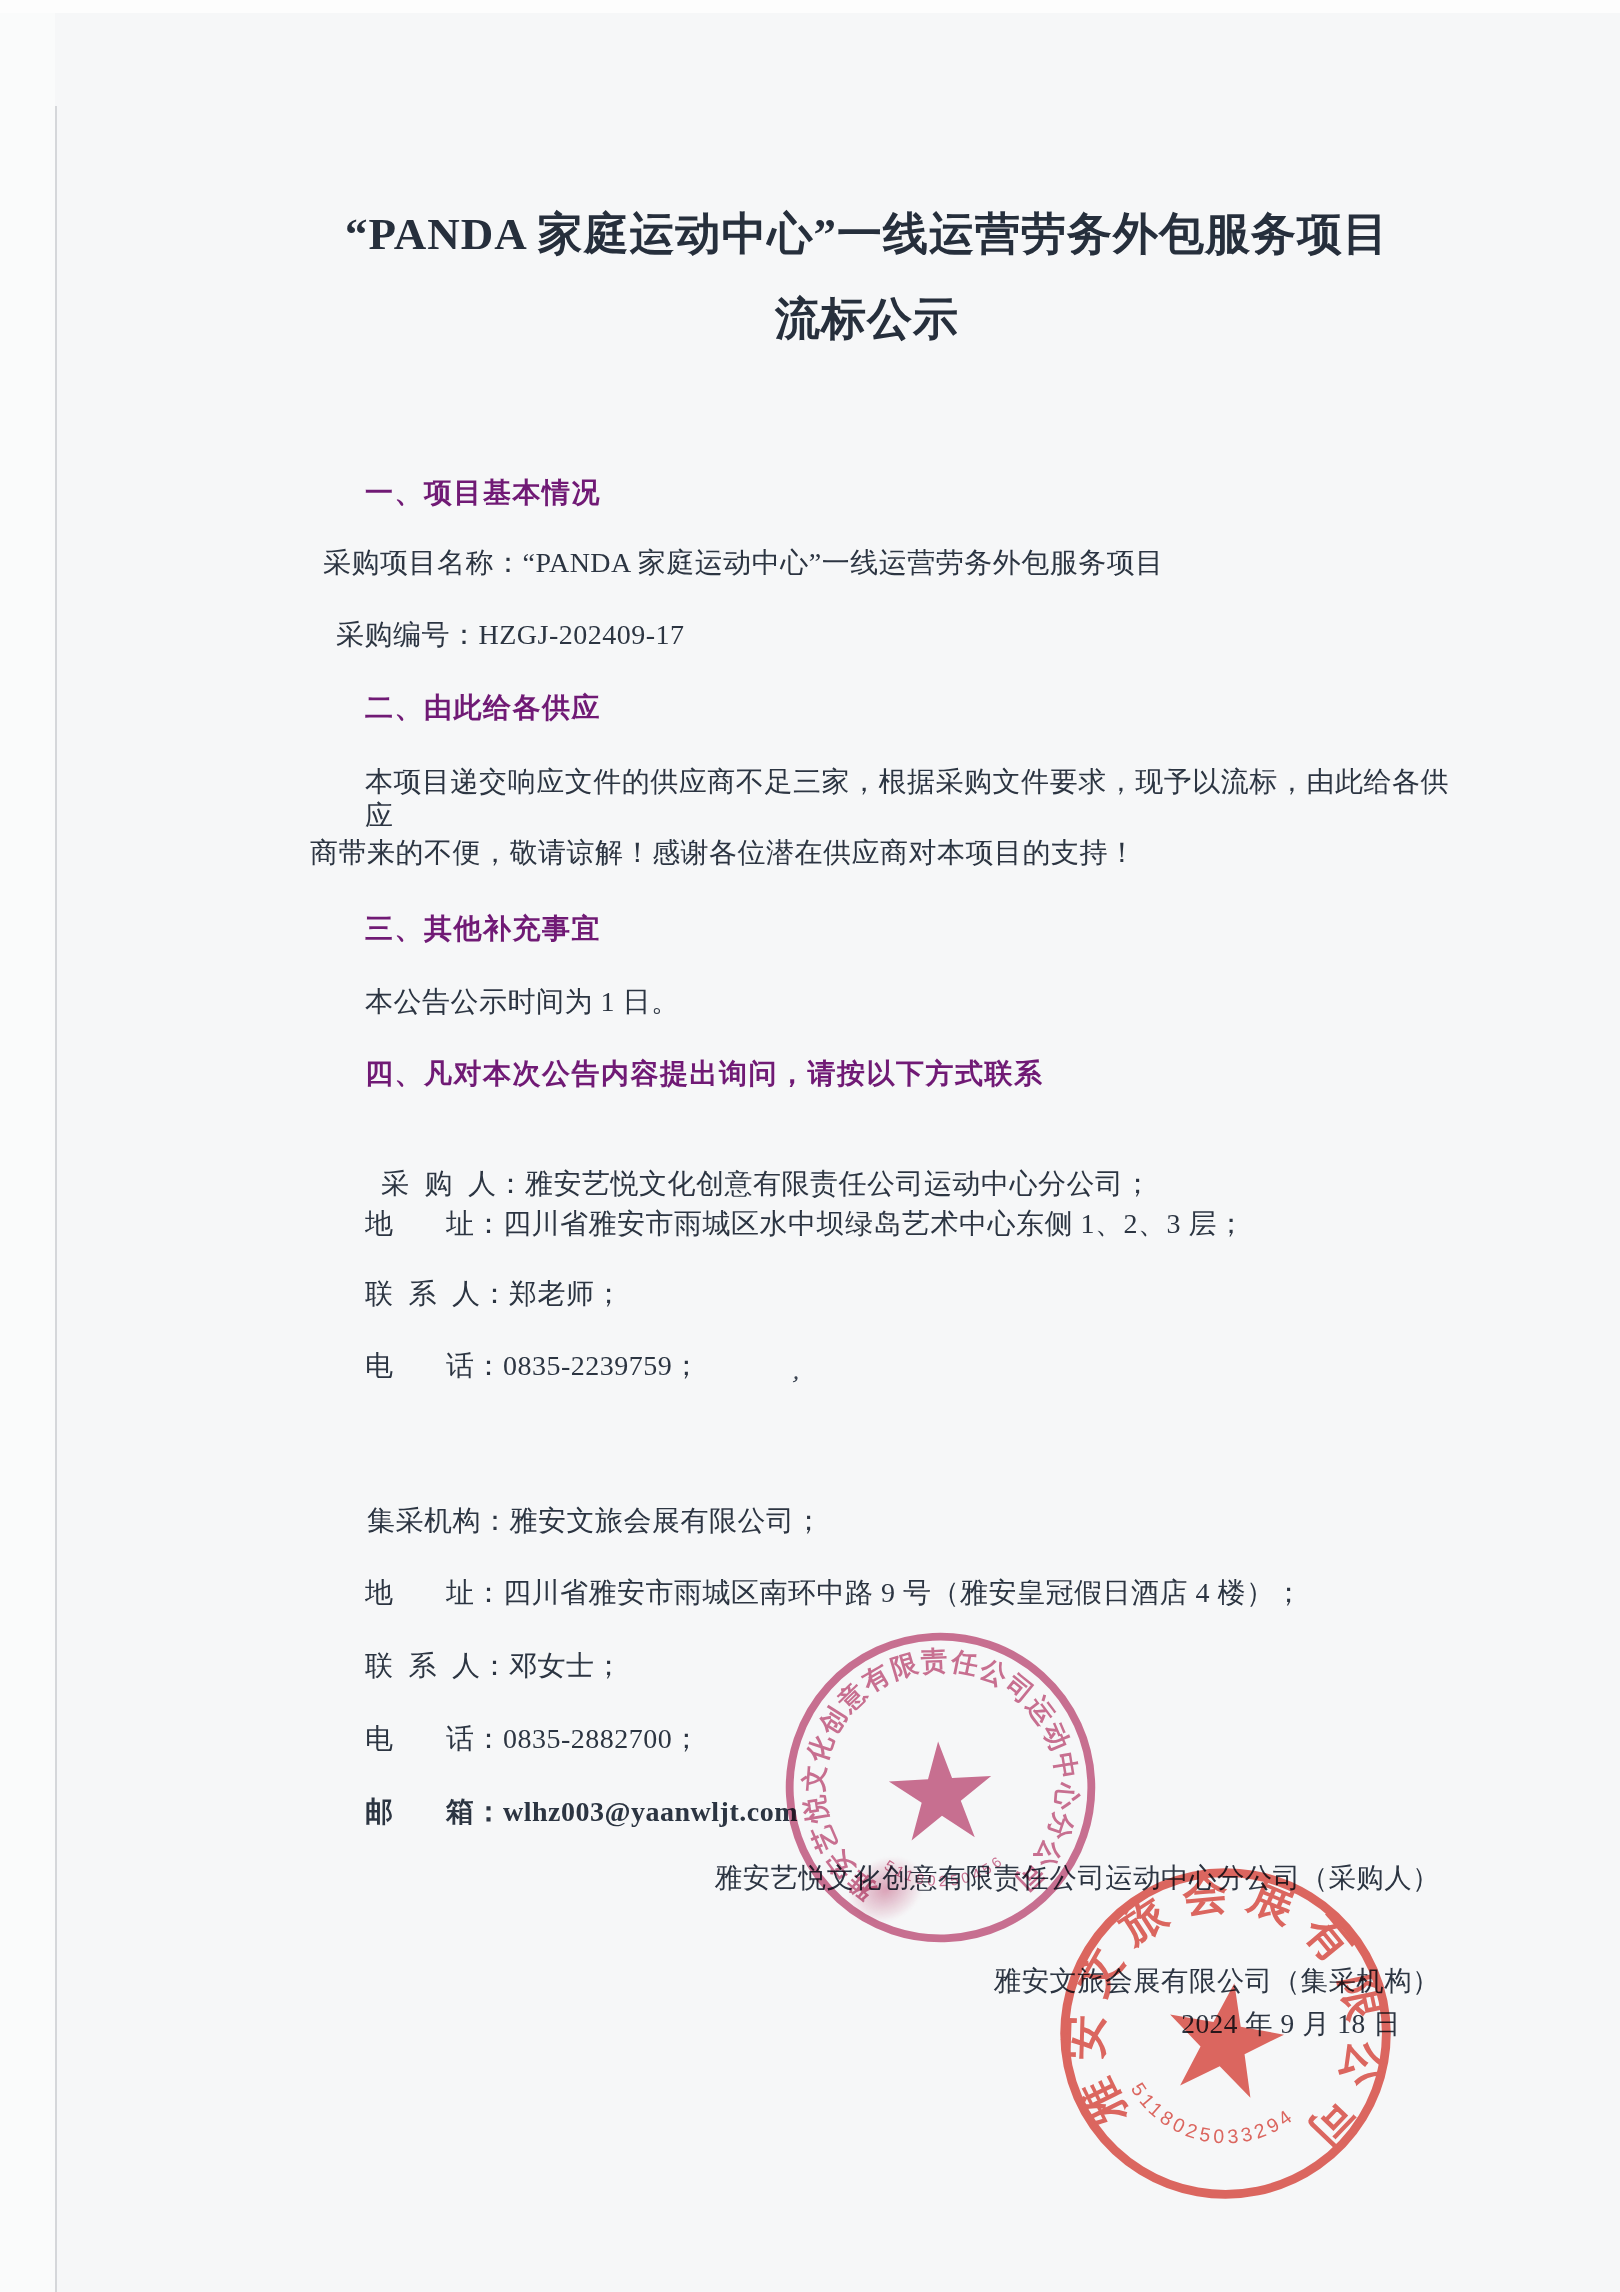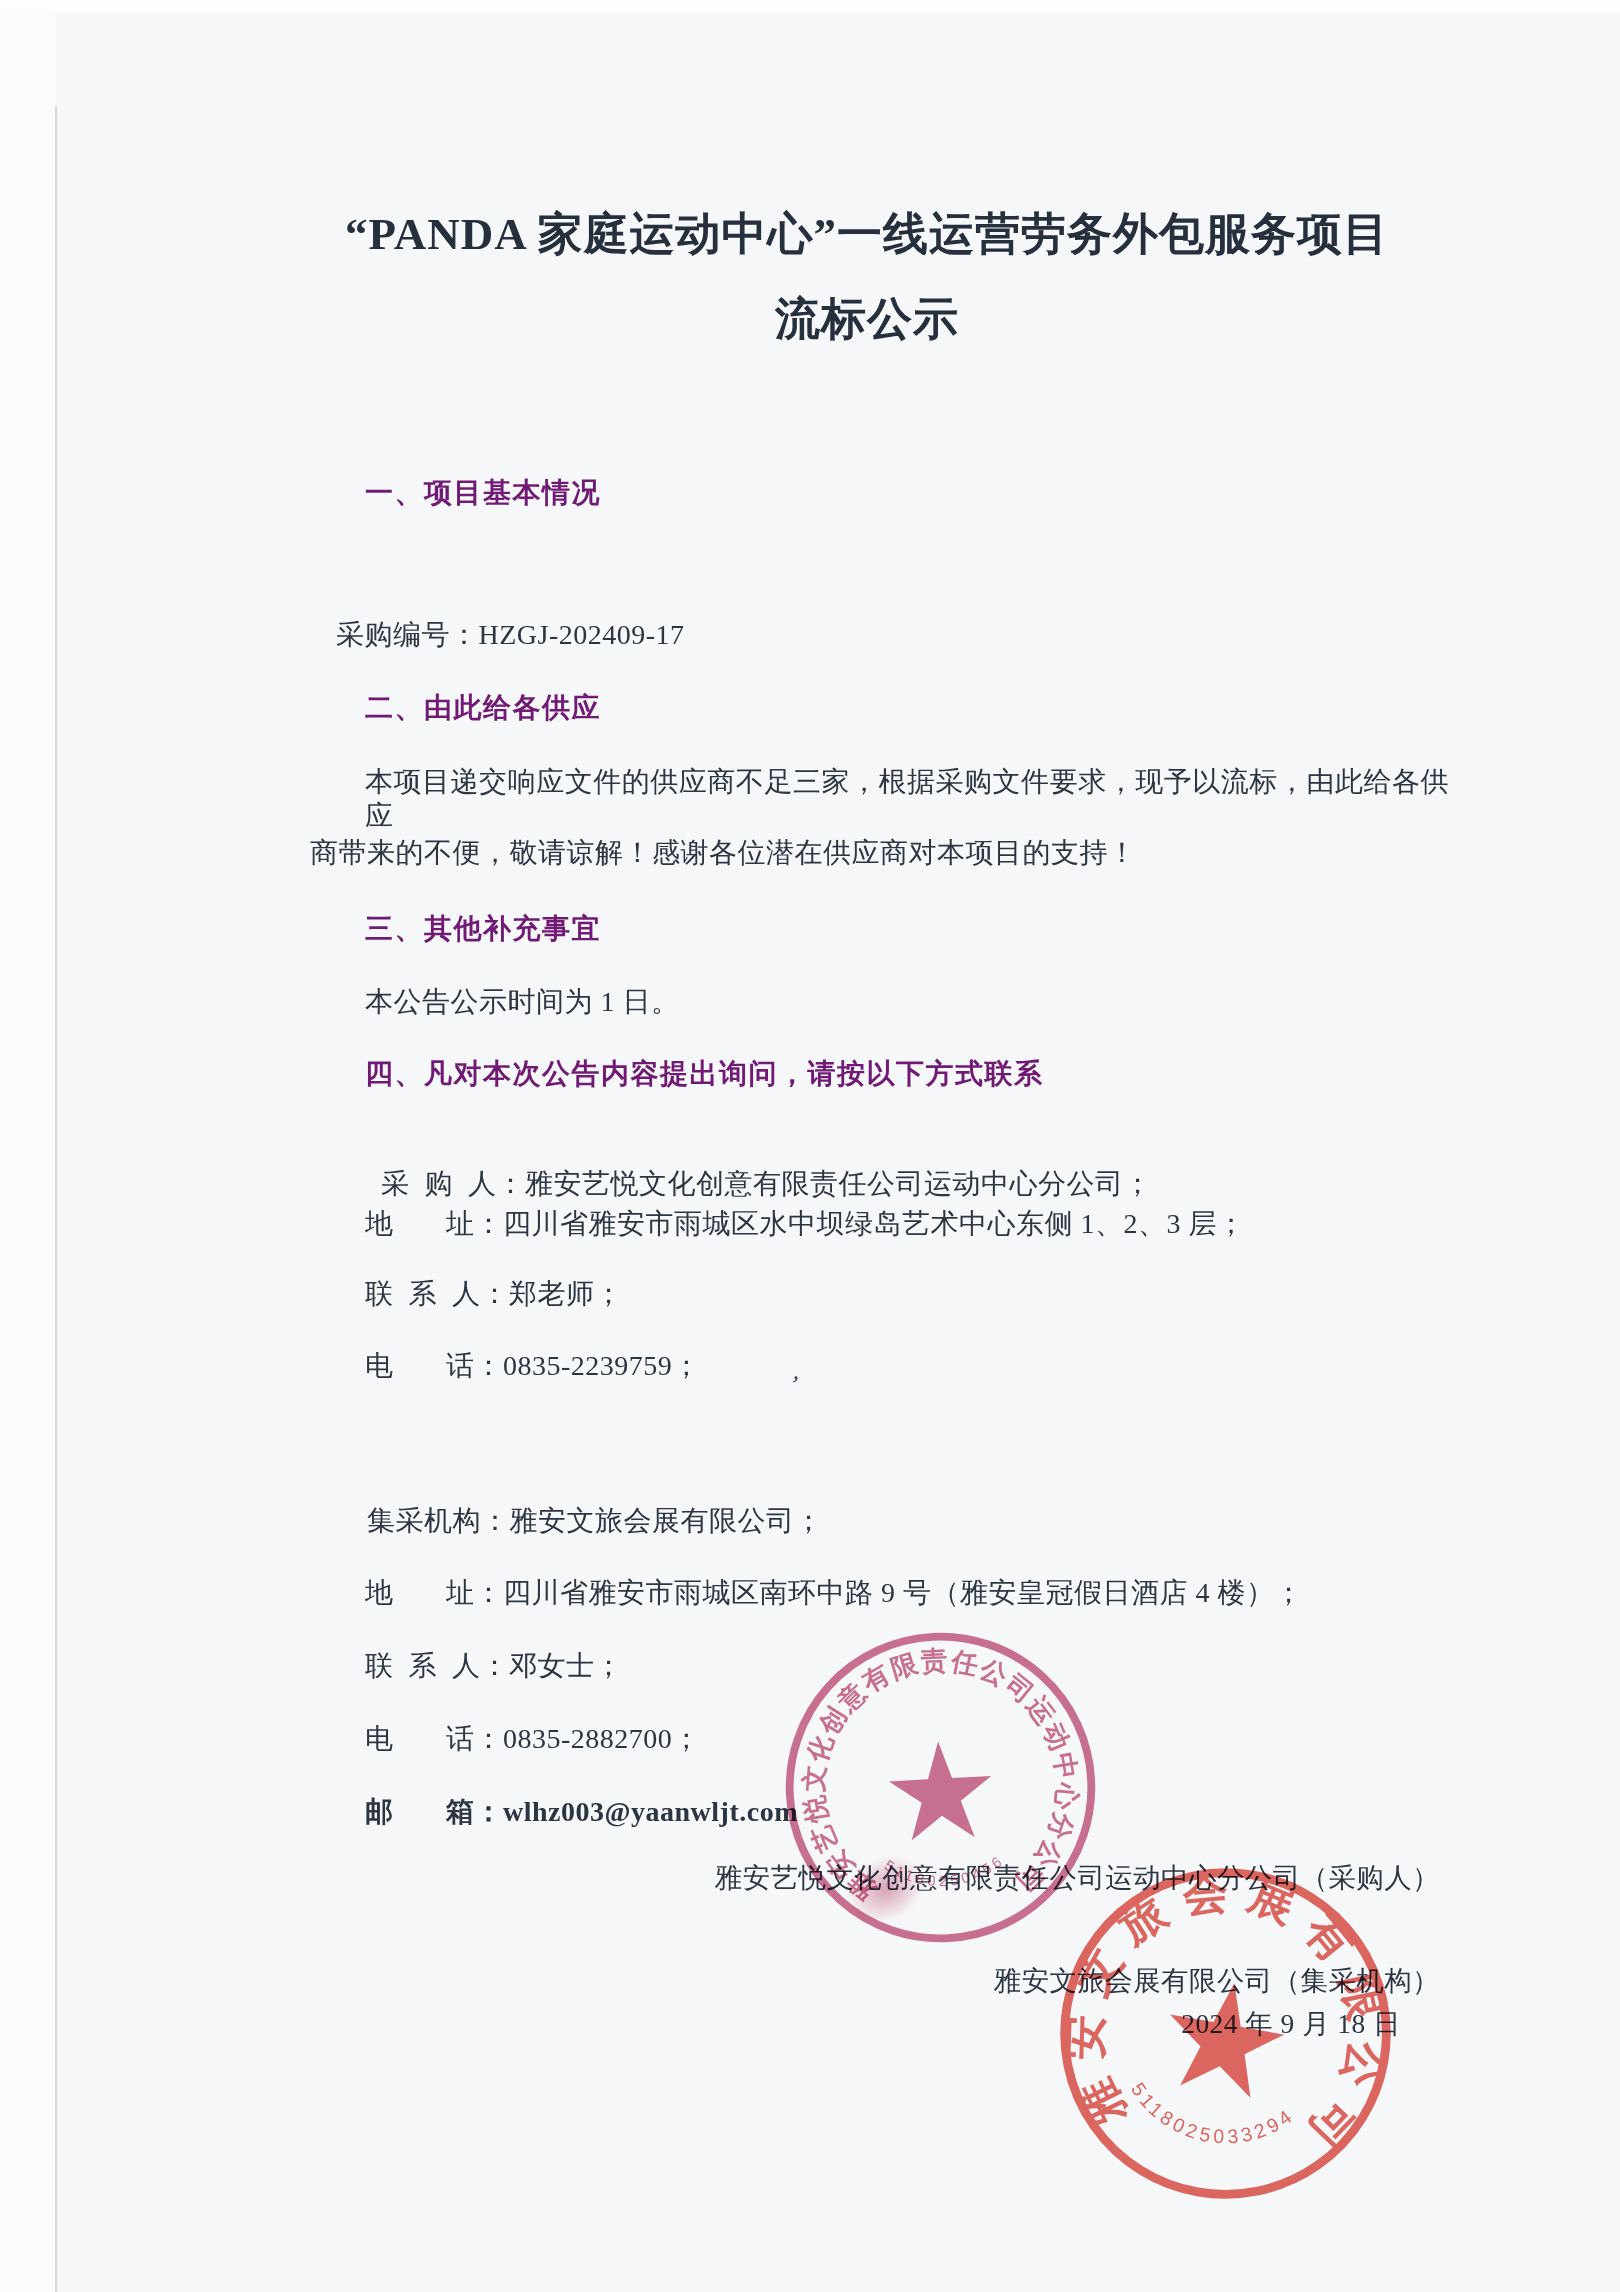--- a/index.html
+++ b/index.html
@@ -65,20 +65,21 @@
 <div id="page">
 
   <div class="scan-left-band"></div>
   <div class="scan-top-band"></div>
   <div class="scan-edge-line"></div>
 
   <div class="title" style="top:210px;">“PANDA 家庭运动中心”一线运营劳务外包服务项目</div>
   <div class="title" style="top:295px;">流标公示</div>
 
   <div class="line heading" style="left:365px;top:476px;">一、项目基本情况</div>
+  <div class="line" style="left:323px;top:546px;">采购项目名称：“PANDA 家庭运动中心”一线运营劳务外包服务项目</div>
   <div class="line" style="left:336px;top:618px;">采购编号：HZGJ-202409-17</div>
 
   <div class="line heading" style="left:365px;top:691px;">二、由此给各供应</div>
   <div class="line" style="left:310px;top:836px;">商带来的不便，敬请谅解！感谢各位潜在供应商对本项目的支持！</div>
   <div class="line just" style="left:365px;top:765px;">本项目递交响应文件的供应商不足三家，根据采购文件要求，现予以流标，由此给各供应</div>
 
   <div class="line heading" style="left:365px;top:912px;">三、其他补充事宜</div>
   <div class="line" style="left:365px;top:985px;">本公告公示时间为 1 日。</div>
 
   <div class="line heading" style="left:365px;top:1057px;">四、凡对本次公告内容提出询问，请按以下方式联系</div>

